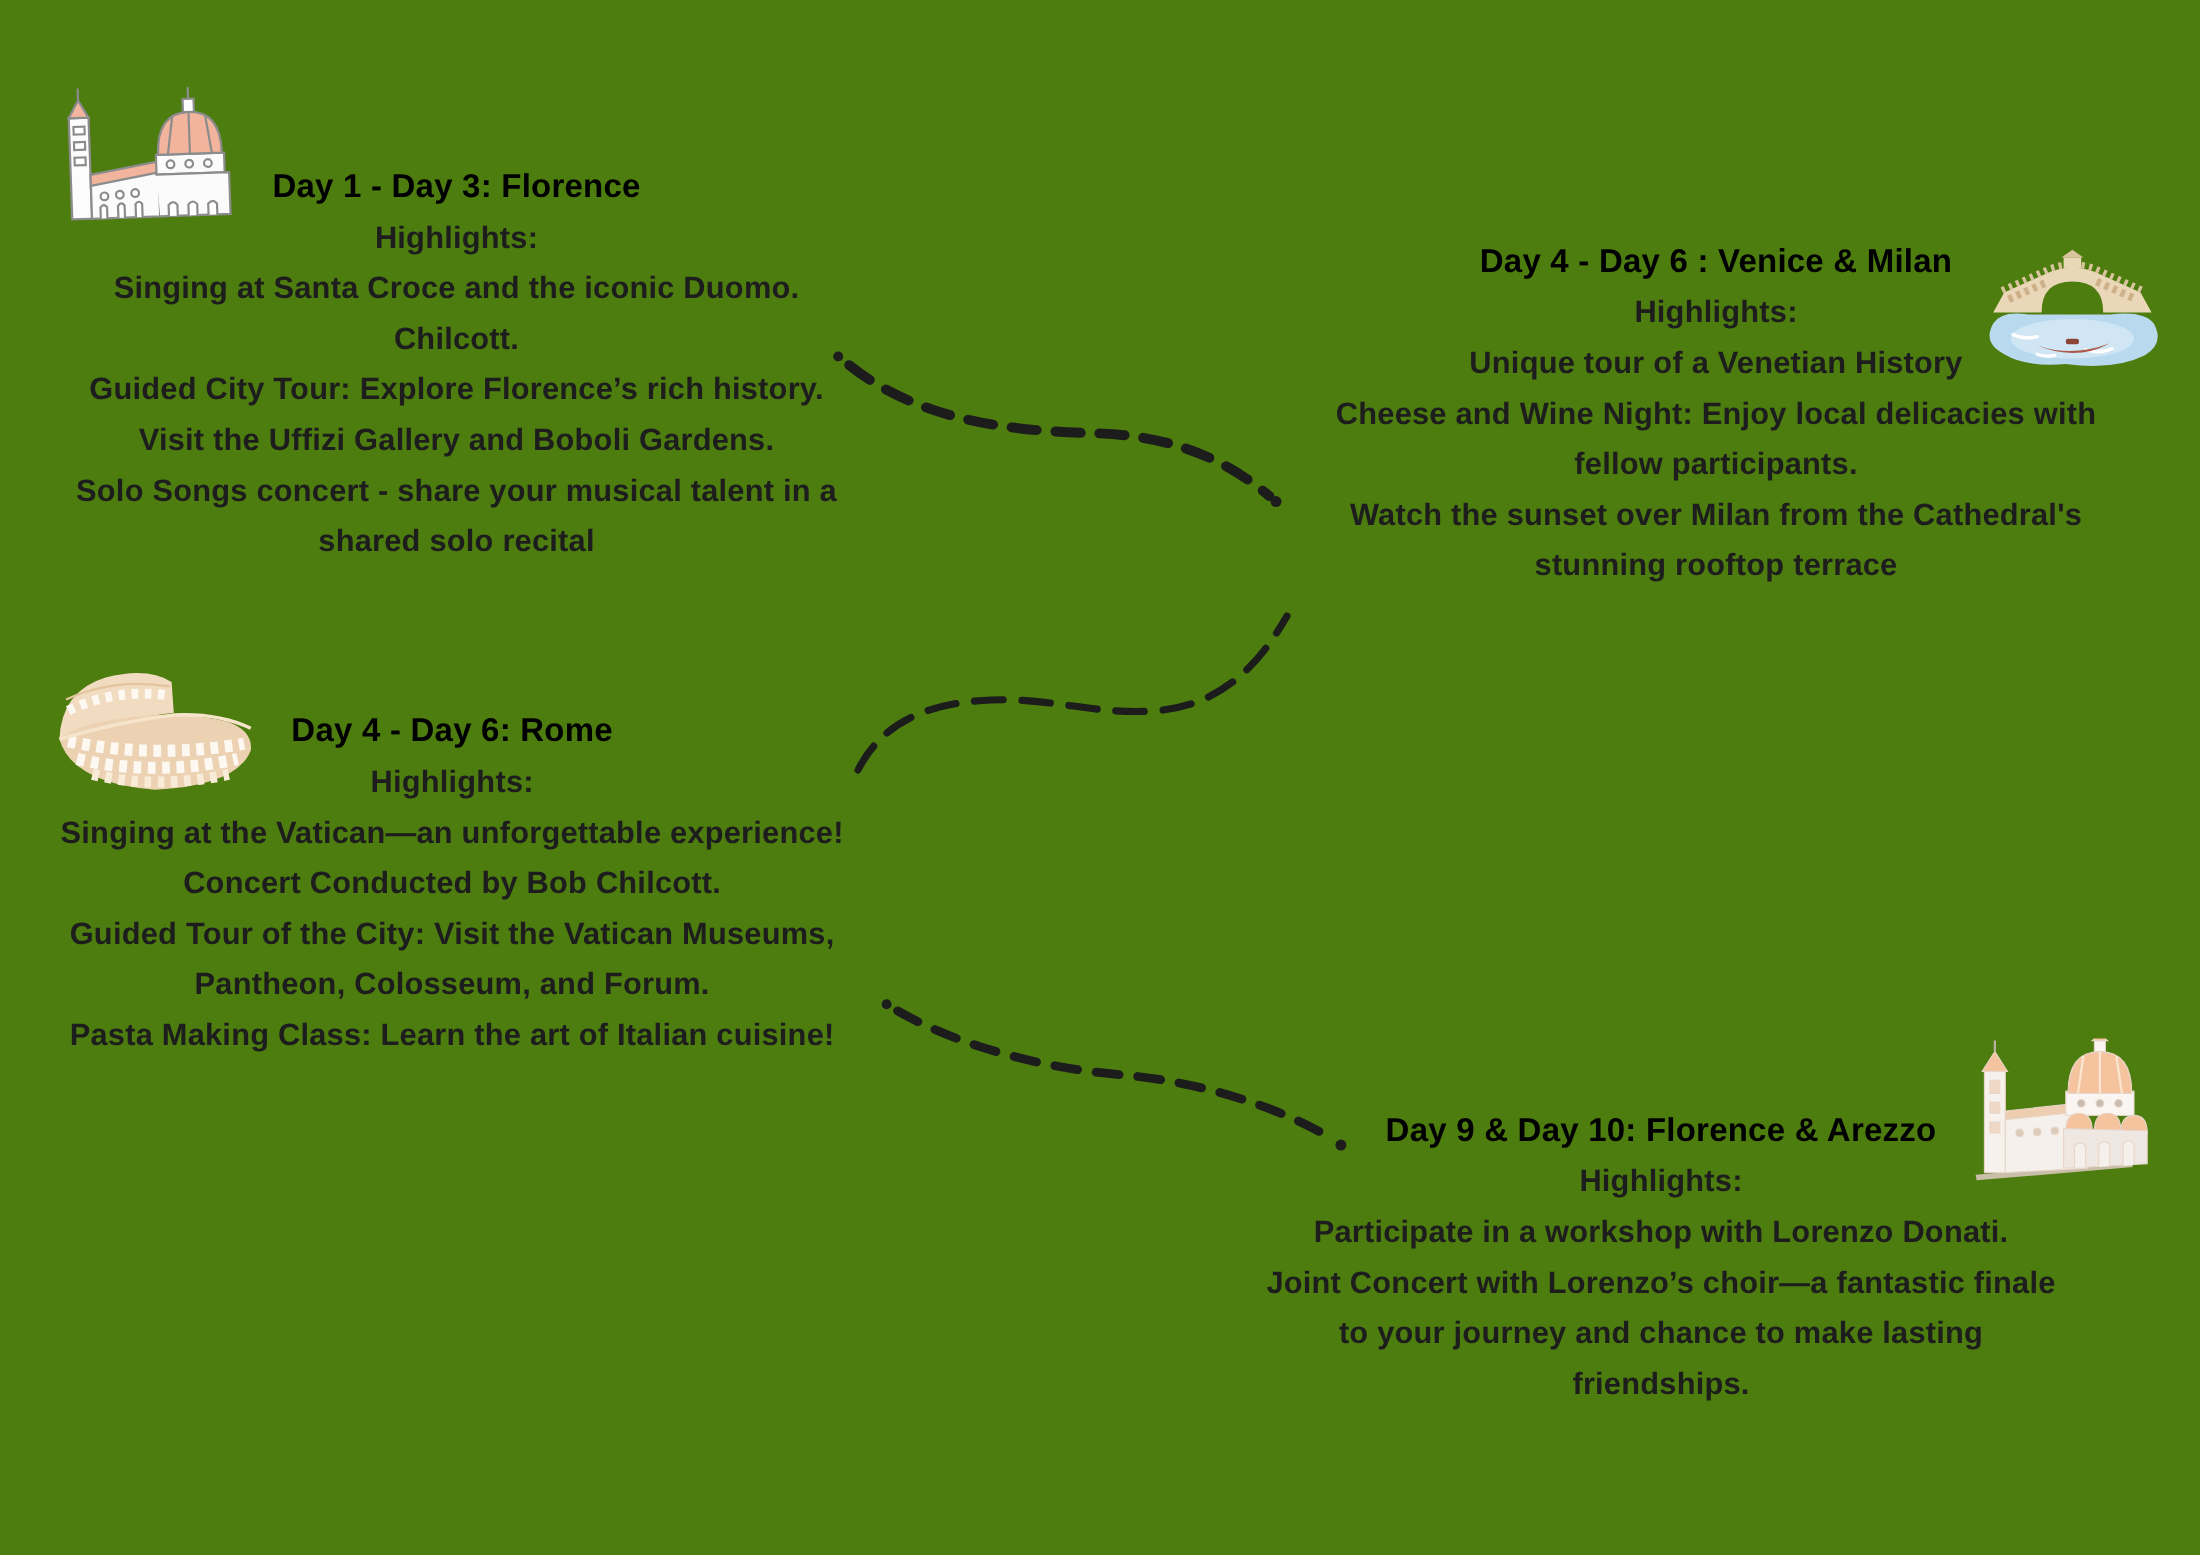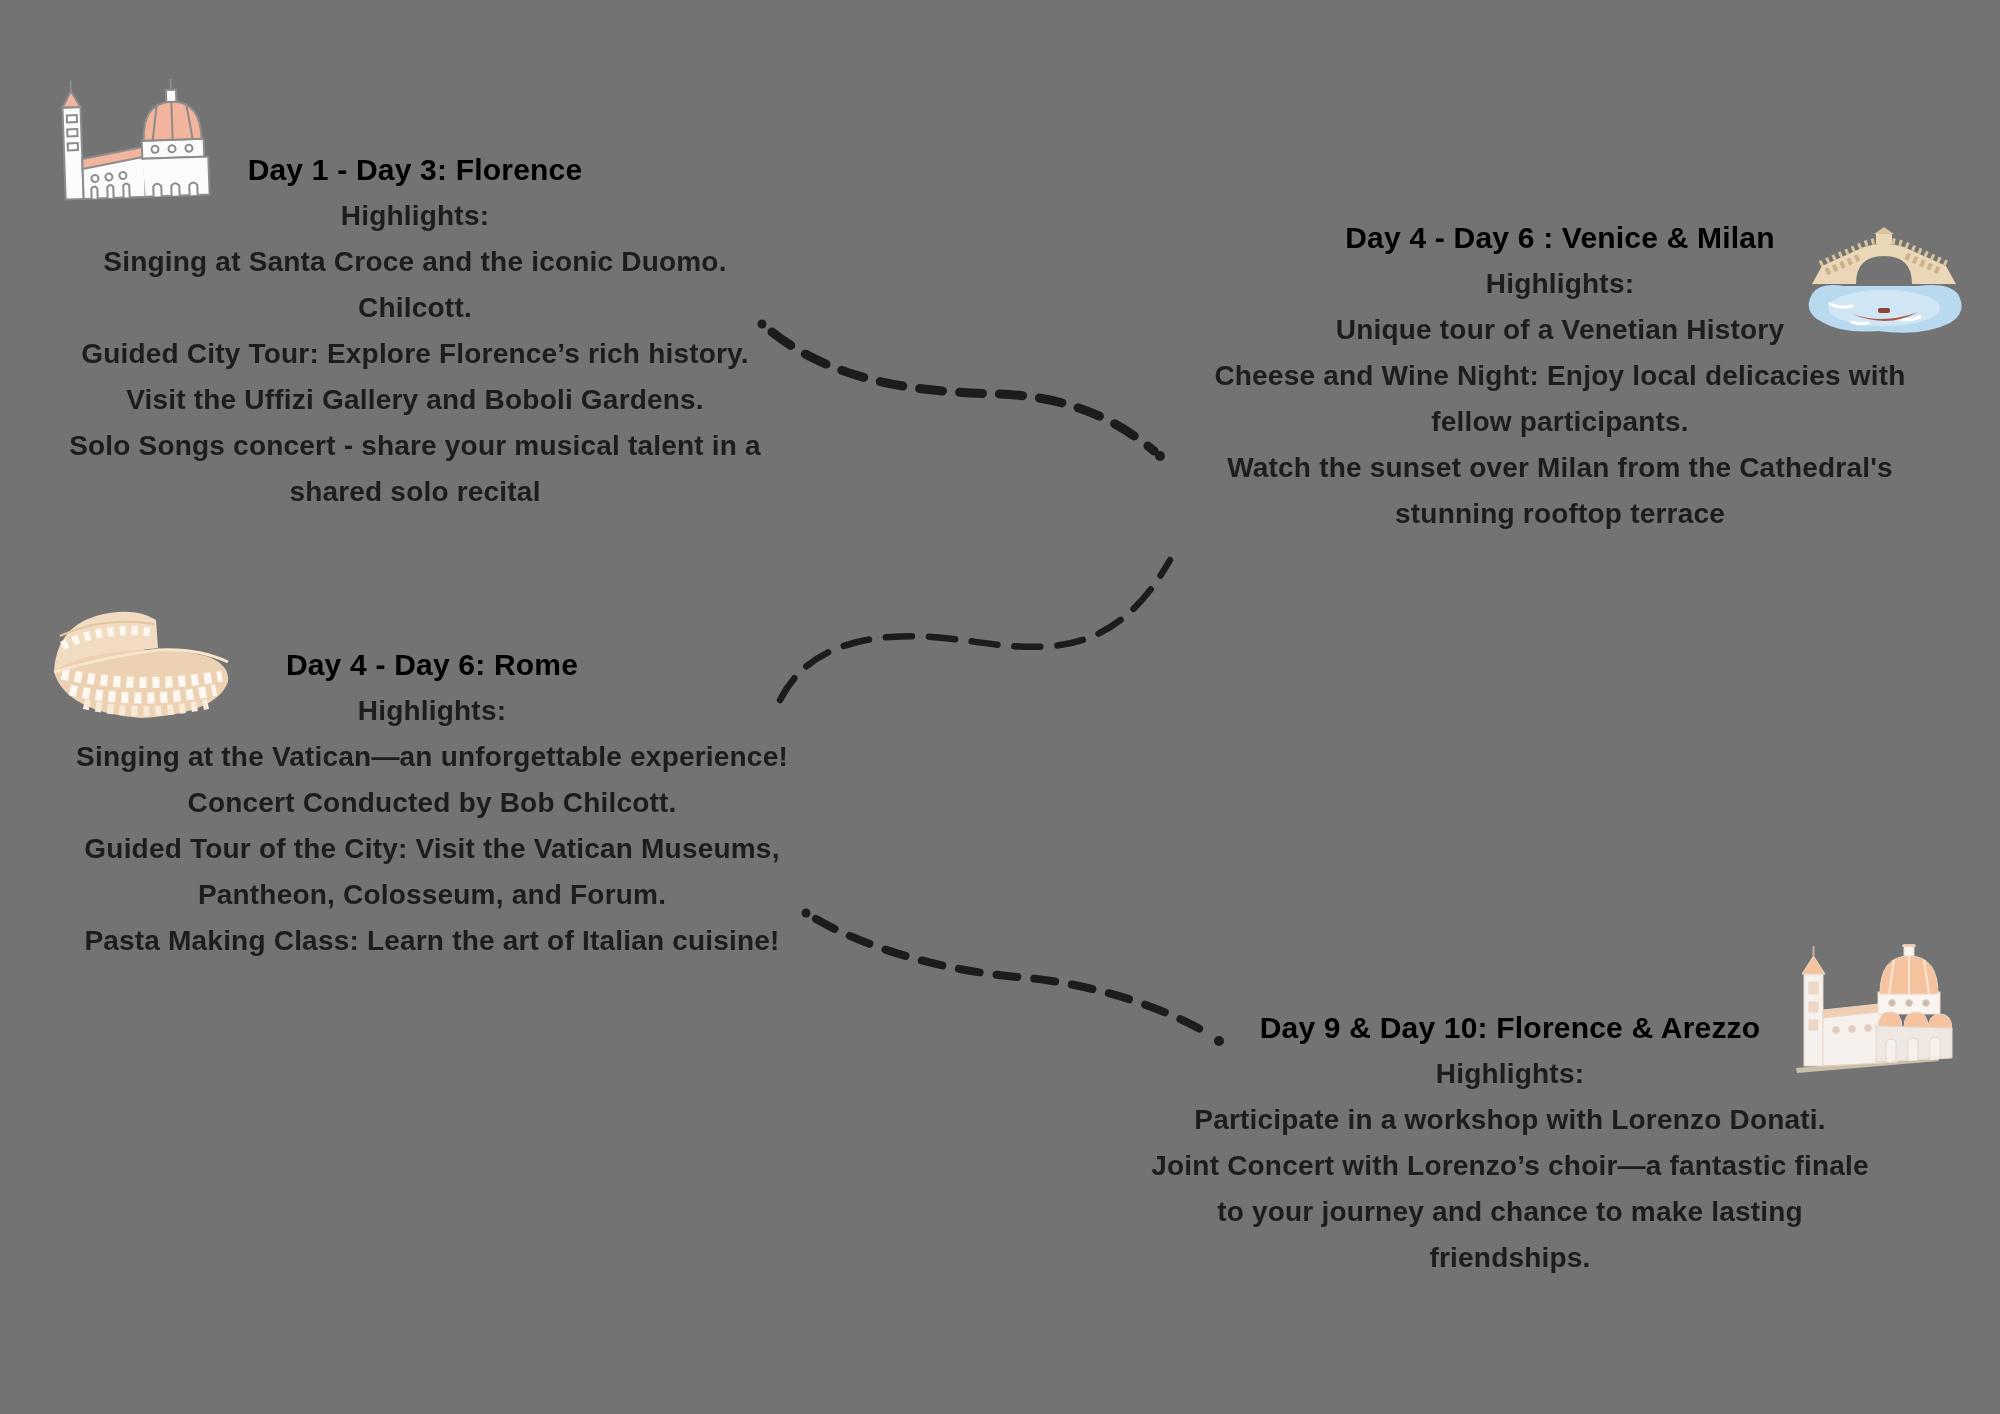--- a/index.html
+++ b/index.html
@@ -1,19 +1,19 @@
 <!DOCTYPE html>
 <html><head>
 <meta charset="utf-8">
 <style>
   html,body{margin:0;padding:0;background:#ffffff;}
   #canvas{
     position:relative;
     width:2000px;height:1414px;
-    background:#737373;
+    background:#4d7c0f;
     overflow:hidden;
     font-family:"Liberation Sans","DejaVu Sans",sans-serif;
     color:#1d1d1d;
   }
   .sec{position:absolute;text-align:center;}
   .sec .title{
     font-size:30px;font-weight:700;color:#000000;
     line-height:46px;letter-spacing:0.2px;
   }
   .sec .line{
@@ -175,21 +175,21 @@
   <section class="sec" style="left:1160px;top:215px;width:800px;">
     <div class="title">Day 4 - Day 6 : Venice &amp; Milan</div>
     <div class="line">Highlights:</div>
     <div class="line">Unique tour of a Venetian History</div>
     <div class="line">Cheese and Wine Night: Enjoy local delicacies with</div>
     <div class="line">fellow participants.</div>
     <div class="line">Watch the sunset over Milan from the Cathedral's</div>
     <div class="line">stunning rooftop terrace</div>
   </section>
 
-  <section class="sec" style="left:42px;top:642px;width:780px;text-align:center;">
+  <section class="sec" style="left:21px;top:642px;width:780px;text-align:center;">
     <div class="title">Day 4 - Day 6: Rome</div>
     <div class="line">Highlights:</div>
     <div class="line">Singing at the Vatican—an unforgettable experience!</div>
     <div class="line">Concert Conducted by Bob Chilcott.</div>
     <div class="line">Guided Tour of the City: Visit the Vatican Museums,</div>
     <div class="line">Pantheon, Colosseum, and Forum.</div>
     <div class="line">Pasta Making Class: Learn the art of Italian cuisine!</div>
   </section>
 
   <section class="sec" style="left:1110px;top:1005px;width:800px;">

